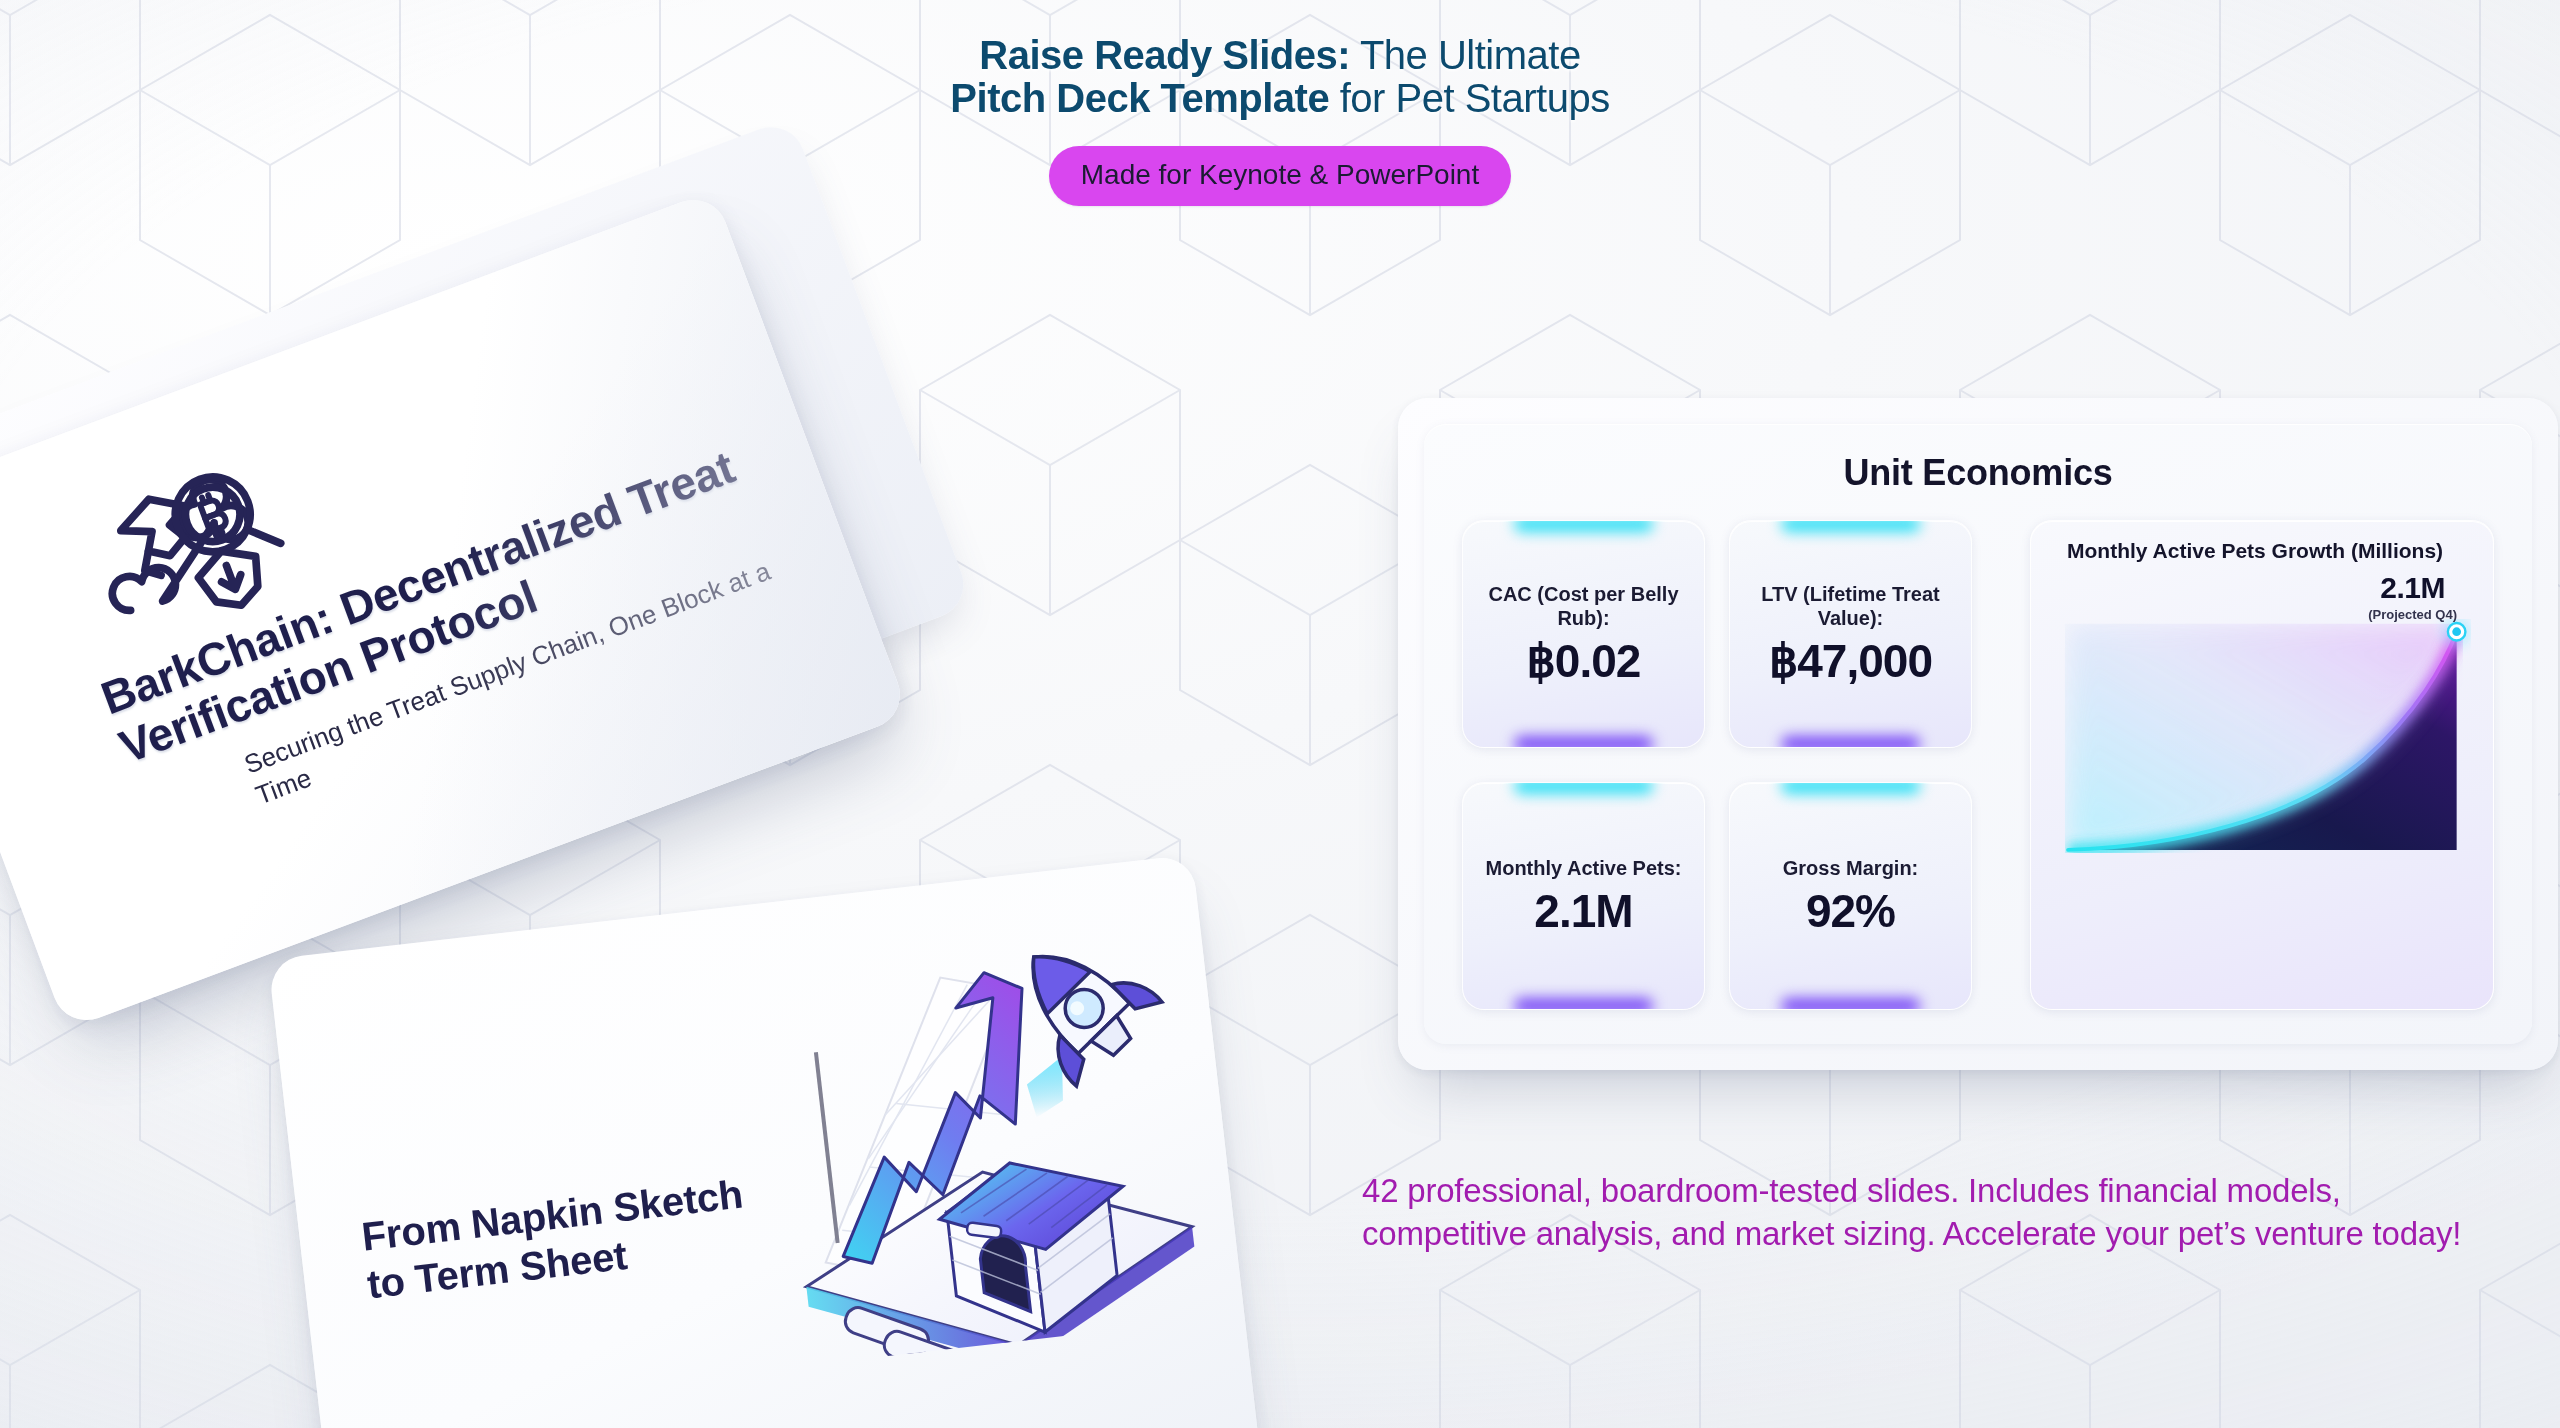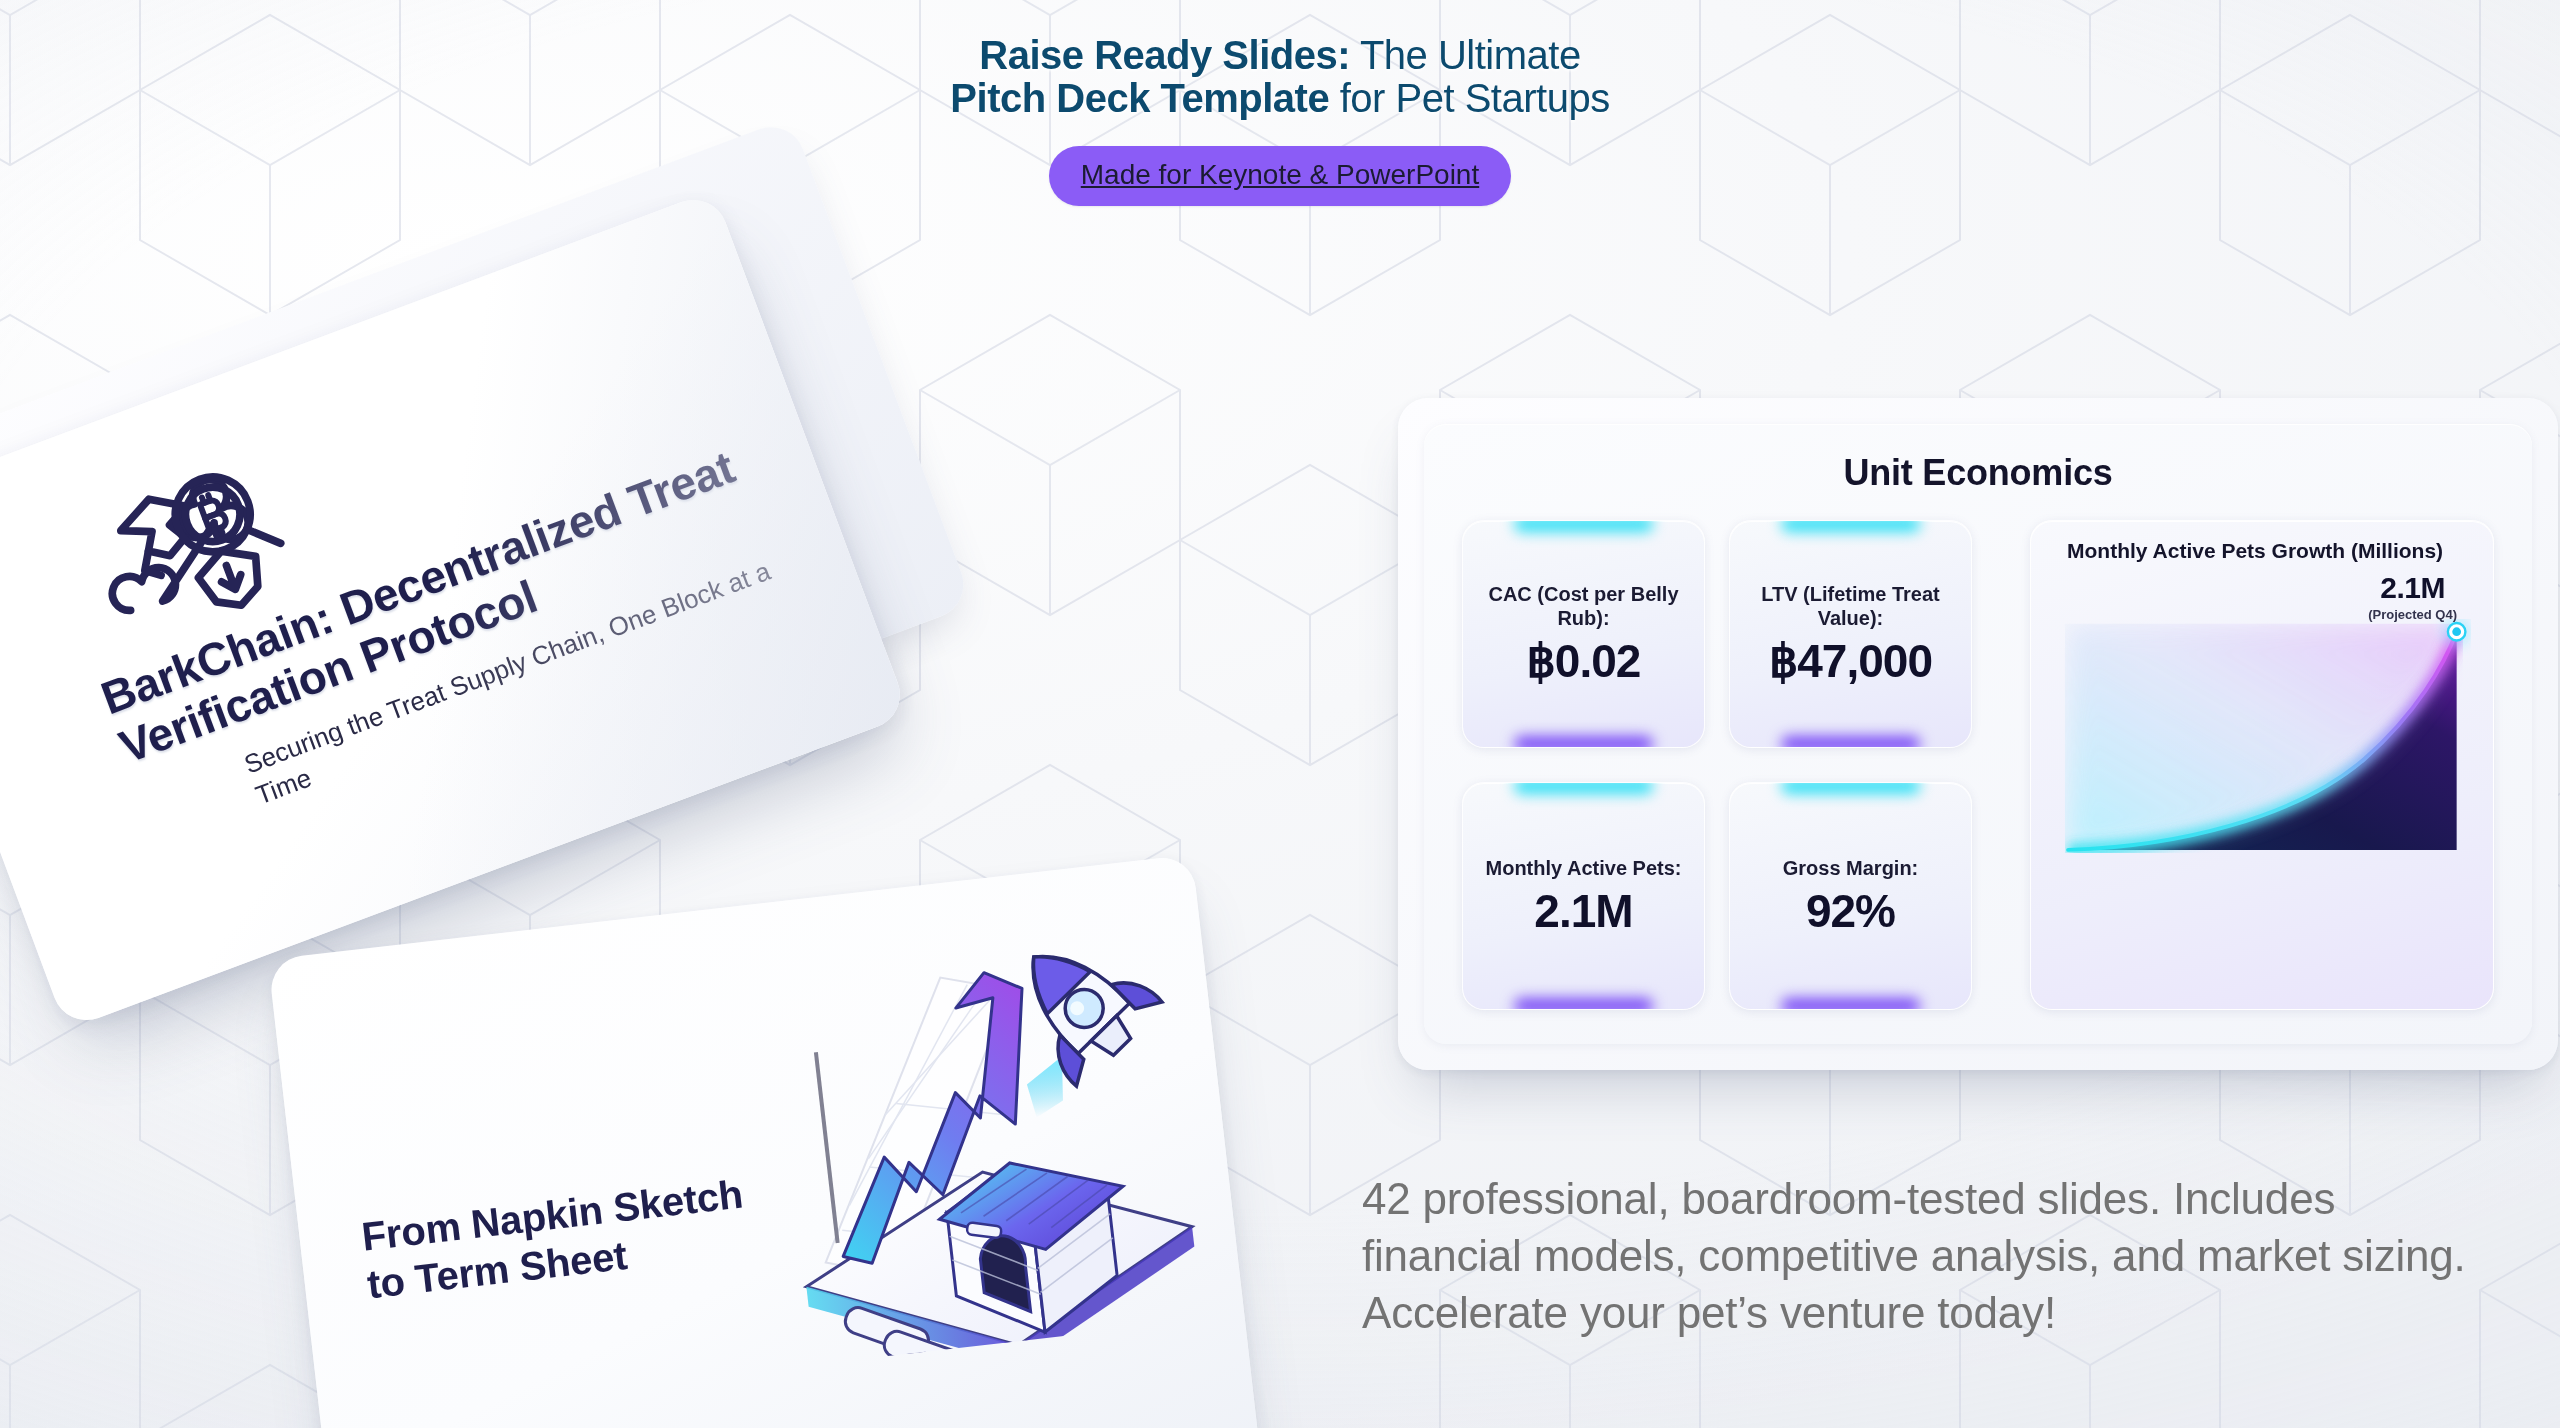--- a/index.html
+++ b/index.html
@@ -37,26 +37,25 @@
   }
   .headline .l { display: block; }
   .hl-strong { font-weight: 700; }
   .hl-light  { font-weight: 400; }
 
   #badge {
     display: inline-block;
     margin-top: 26px;
     padding: 13px 32px 15px;
     border-radius: 32px;
-    background: #8b5cf6;
+    background: #d946ef;
     color: #1b1b33;
     font-size: 28px;
     font-weight: 400;
     box-shadow: 0 1px 2px rgba(90,100,130,.12);
-    text-decoration: underline;
   }
 
   
   #barkchain-card {
     position: absolute;
     left: -60px; top: 330px;
     width: 900px; height: 560px;
     transform: rotate(-20.5deg);
     border-radius: 34px;
     background: linear-gradient(145deg, #ffffff 0%, #ffffff 55%, #f2f4f9 100%);
@@ -245,22 +244,22 @@
   #growth-plot {
     position: absolute;
     left: 26px; right: 22px; top: 98px; bottom: 18px;
   }
 
   
   #body-copy {
     position: absolute;
     left: 1362px; top: 1170px;
     width: 1130px;
-    color: #737373;
-    font-size: 44px;
+    color: #a21caf;
+    font-size: 33px;
     font-weight: 400;
     line-height: 1.30;
     letter-spacing: -0.2px;
     z-index: 16;
   }
 </style>
 </head>
 <body>
 
 <div id="bg-wrap">

